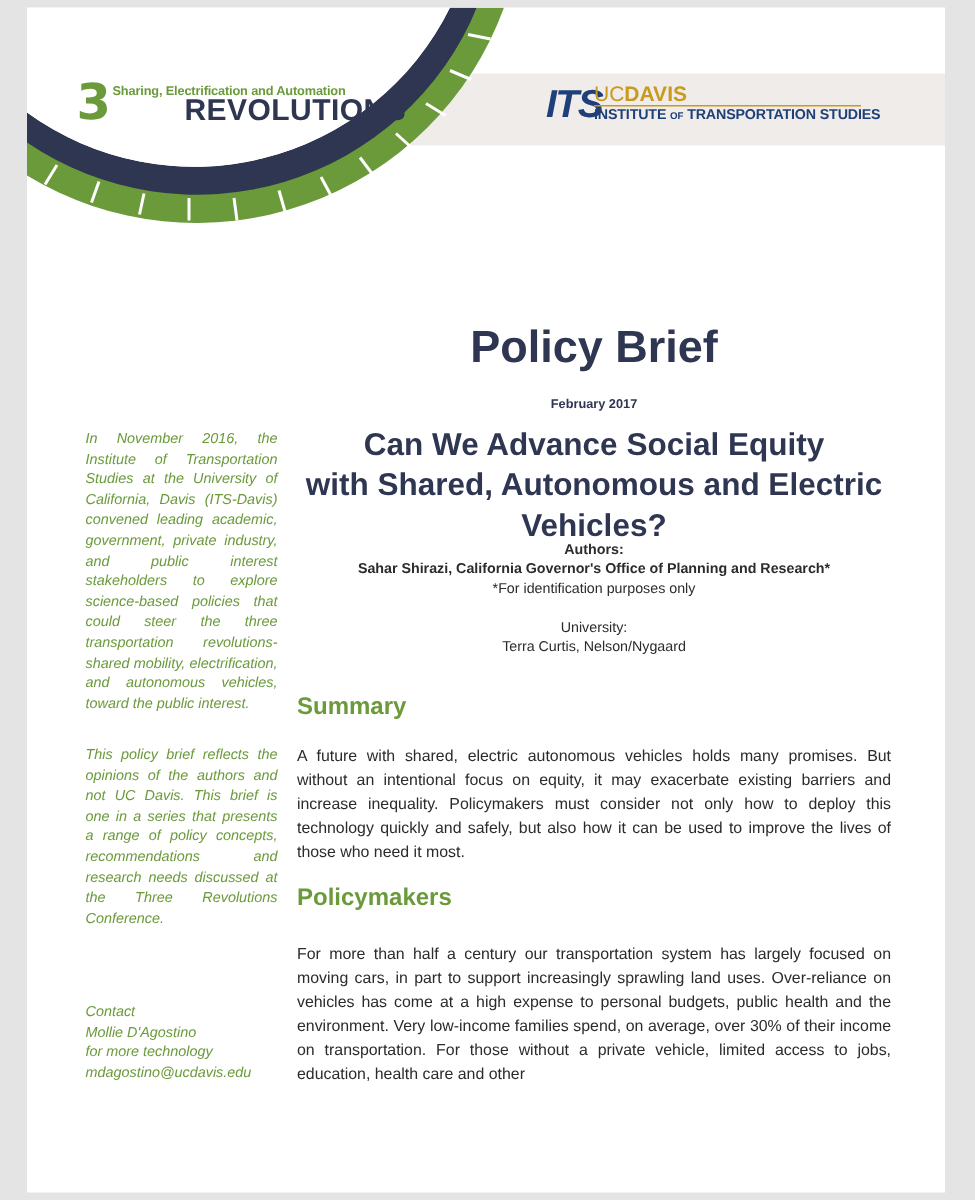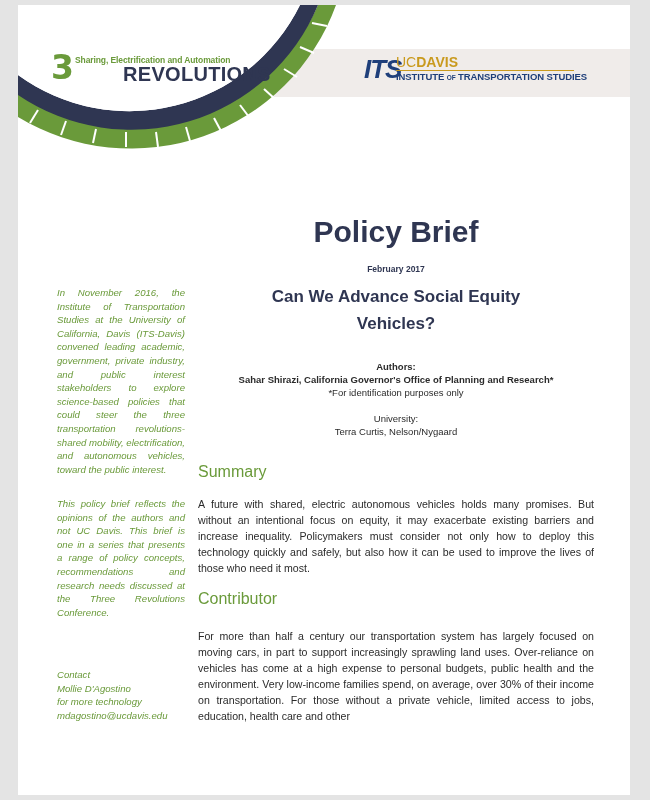--- a/index.html
+++ b/index.html
@@ -50,30 +50,30 @@
   .policy-title {
     position: absolute; left: 180px; top: 210px; width: 396px; text-align: center;
     font-size: 30px; font-weight: bold; color: #2f3652; margin: 0;
   }
   .date {
     position: absolute; left: 180px; top: 259px; width: 396px; text-align: center;
     font-size: 8.5px; font-weight: bold; color: #2f3652;
   }
   .headline {
     position: absolute; left: 172px; top: 278px; width: 412px; text-align: center;
-    font-size: 17px; font-weight: bold; color: #2f3652; line-height: 27px; margin: 0;
+    font-size: 21px; font-weight: bold; color: #2f3652; line-height: 27px; margin: 0;
   }
   .authors {
     position: absolute; left: 160px; top: 355px; width: 436px; text-align: center;
     font-size: 9.5px; line-height: 13px; color: #2b2b2b;
   }
   .authors .b { font-weight: bold; }
   .authors .gap { height: 13px; }
   .section-h {
-    position: absolute; left: 180px; font-size: 16px; font-weight: normal; color: #6a9a3a; margin: 0;
+    position: absolute; left: 180px; font-size: 16px; font-weight: bold; color: #6a9a3a; margin: 0;
   }
   .para {
     position: absolute; left: 180px; width: 396px; font-size: 10.6px; line-height: 16px;
     color: #2b2b2b; text-align: justify; margin: 0;
   }
   
   .side {
     position: absolute; left: 39px; width: 128px; font-size: 9.6px; line-height: 13.6px;
     color: #6a9a3a; font-style: italic; text-align: justify; margin: 0;
   }
@@ -119,36 +119,37 @@
     <span class="uc-mark"><span>UC</span><b>DAVIS</b></span>
     <span class="its-rule"></span>
     <span class="its-name"><span>INSTITUTE </span><small>OF</small><span> TRANSPORTATION STUDIES</span></span>
   </div>
 
   <h1 class="policy-title">Policy Brief</h1>
   <div class="date">February 2017</div>
 
   <h2 class="headline">
     <div>Can We Advance Social Equity</div>
+    <div>with Shared, Autonomous and Electric</div>
     <div>Vehicles?</div>
   </h2>
 
   <div class="authors">
     <div class="b">Authors:</div>
     <div class="b">Sahar Shirazi, California Governor's Office of Planning and Research*</div>
     <div>*For identification purposes only</div>
     <div class="gap"></div>
     <div>University:</div>
     <div>Terra Curtis, Nelson/Nygaard</div>
   </div>
 
   <h3 class="section-h" style="top:458px;">Summary</h3>
   <p class="para" style="top:491px;">A future with shared, electric autonomous vehicles holds many promises. But without an intentional focus on equity, it may exacerbate existing barriers and increase inequality.  Policymakers must consider not only how to deploy this technology quickly and safely, but also how it can be used to improve the lives of those who need it most.</p>
 
-  <h3 class="section-h" style="top:585px;">Contributor</h3>
+  <h3 class="section-h" style="top:585px;">Policymakers</h3>
   <p class="para" style="top:623px;">For more than half a century our transportation system has largely focused on moving cars, in part to support increasingly sprawling land uses. Over-reliance on vehicles has come at a high expense to personal budgets, public health and the environment. Very low-income families spend, on average, over 30% of their income on transportation. For those without a private vehicle, limited access to jobs, education, health care and other</p>
 
   <p class="side" style="top:281px;">In November 2016, the Institute of Transportation Studies at the University of California, Davis (ITS-Davis) convened leading academic, government, private industry, and public interest stakeholders to explore science-based policies that could steer the three transportation revolutions- shared mobility, electrification, and autonomous vehicles, toward the public interest.</p>
   <p class="side" style="top:492px;">This policy brief reflects the opinions of the authors and not UC Davis. This brief is one in a series that presents a range of policy concepts, recommendations and research needs discussed at the Three Revolutions Conference.</p>
 
   <div class="side side-contact" style="top:663px;">
     <div>Contact</div>
     <div>Mollie D'Agostino</div>
     <div>for more technology</div>
     <div>mdagostino@ucdavis.edu</div>

